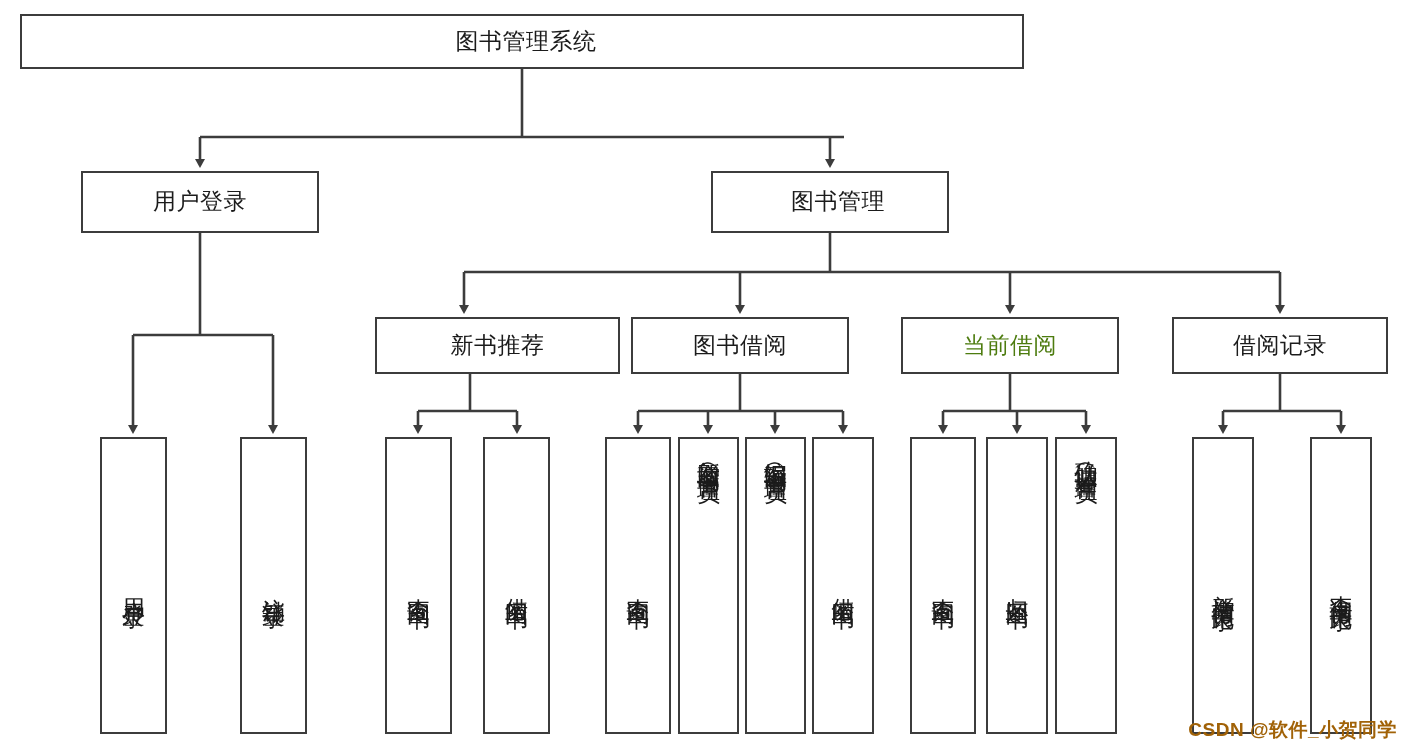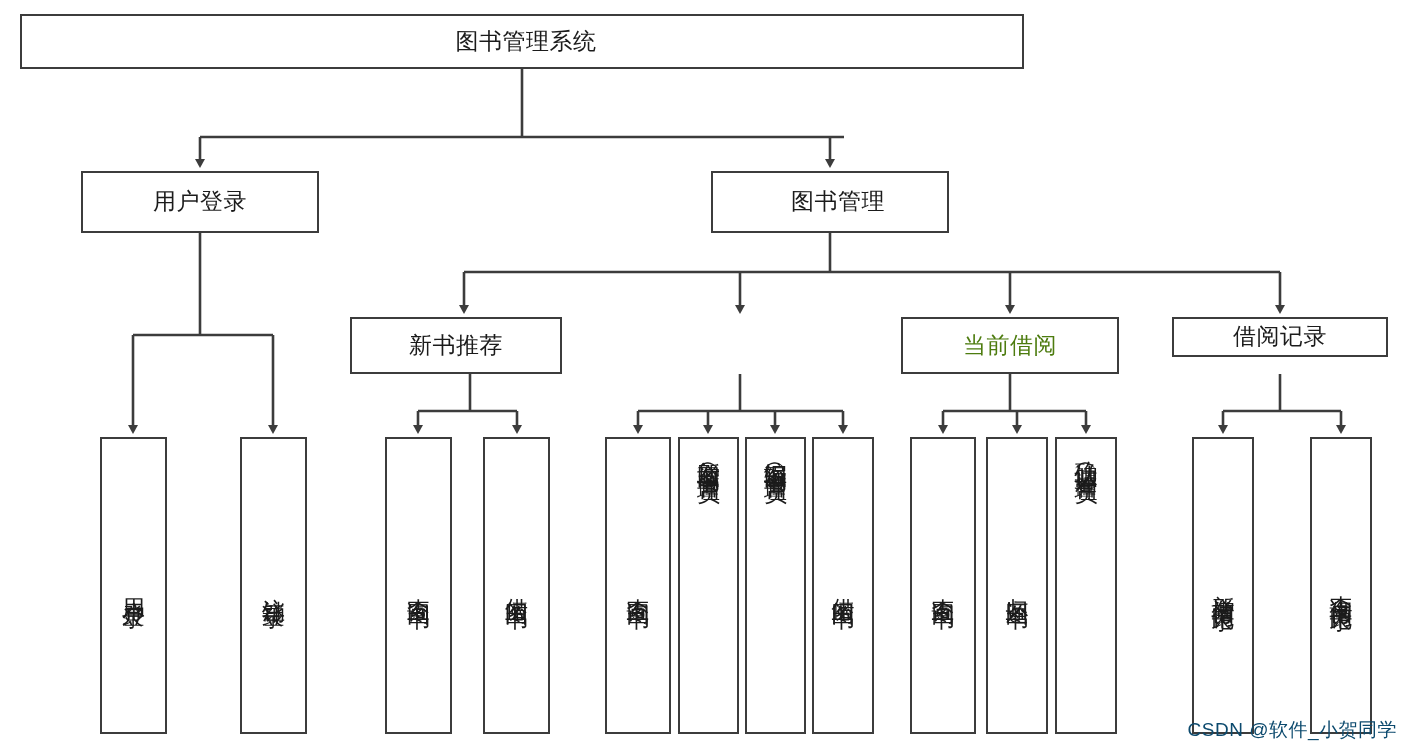--- a/index.html
+++ b/index.html
@@ -134,27 +134,30 @@
     <span class="node-label" style="color: rgb(27, 27, 27);">图书管理系统</span>
   </div>
 
   <div class="node horiz" style="left: 81px; top: 171px; width: 238px; height: 62px; border-color: rgb(60, 60, 60); background: rgb(255, 255, 255);">
     <span class="node-label" style="color: rgb(27, 27, 27);">用户登录</span>
   </div>
   <div class="node horiz" style="left: 711px; top: 171px; width: 238px; height: 62px; border-color: rgb(60, 60, 60); background: rgb(255, 255, 255);">
     <span class="node-label" style="color: rgb(27, 27, 27); margin-left: 16px;">图书管理</span>
   </div>
 
-  <div class="node horiz" style="left: 350px; top: 317px; width: 212px; height: 57px; border-color: rgb(60, 60, 60); background: rgb(255, 255, 255);">
+  <div class="node horiz" style="left: 375px; top: 317px; width: 245px; height: 57px; border-color: rgb(60, 60, 60); background: rgb(255, 255, 255);">
     <span class="node-label" style="color: rgb(27, 27, 27);">新书推荐</span>
+  </div>
+  <div class="node horiz" style="left: 631px; top: 317px; width: 218px; height: 57px; border-color: rgb(60, 60, 60); background: rgb(255, 255, 255);">
+    <span class="node-label" style="color: rgb(27, 27, 27);">图书借阅</span>
   </div>
   <div class="node horiz" style="left: 901px; top: 317px; width: 218px; height: 57px; border-color: rgb(60, 60, 60); background: rgb(255, 255, 255);">
     <span class="node-label" style="color: #4d7c0f;">当前借阅</span>
   </div>
-  <div class="node horiz" style="left: 1172px; top: 317px; width: 216px; height: 40px; border-color: rgb(60, 60, 60); background: rgb(255, 255, 255);">
+  <div class="node horiz" style="left: 1172px; top: 317px; width: 216px; height: 57px; border-color: rgb(60, 60, 60); background: rgb(255, 255, 255);">
     <span class="node-label" style="color: rgb(27, 27, 27);">借阅记录</span>
   </div>
 
   <div class="node vert" style="left: 100px; top: 437px; width: 67px; height: 297px; border-color: rgb(60, 60, 60); background: rgb(255, 255, 255);">
     <span class="node-label" style="color: rgb(27, 27, 27);">用户登录</span>
   </div>
   <div class="node vert" style="left: 240px; top: 437px; width: 67px; height: 297px; border-color: rgb(60, 60, 60); background: rgb(255, 255, 255);">
     <span class="node-label" style="color: rgb(27, 27, 27);">注销登录</span>
   </div>
   <div class="node vert" style="left: 385px; top: 437px; width: 67px; height: 297px; border-color: rgb(60, 60, 60); background: rgb(255, 255, 255);">
@@ -184,14 +187,14 @@
   <div class="node vert top-aligned" style="left: 1055px; top: 437px; width: 62px; height: 297px; border-color: rgb(60, 60, 60); background: rgb(255, 255, 255);">
     <span class="node-label" style="color: rgb(27, 27, 27);">确认归还（管理员）</span>
   </div>
   <div class="node vert" style="left: 1192px; top: 437px; width: 62px; height: 297px; border-color: rgb(60, 60, 60); background: rgb(255, 255, 255);">
     <span class="node-label" style="color: rgb(27, 27, 27);">新增借阅记录</span>
   </div>
   <div class="node vert" style="left: 1310px; top: 437px; width: 62px; height: 297px; border-color: rgb(60, 60, 60); background: rgb(255, 255, 255);">
     <span class="node-label" style="color: rgb(27, 27, 27);">查询借阅记录</span>
   </div>
 
-  <div id="watermark" style="color: #0c4a6e;">CSDN @软件_小贺同学</div>
+  <div id="watermark" style="color: #a16207; font-weight: bold;">CSDN @软件_小贺同学</div>
 </div>
 
 </body></html>

